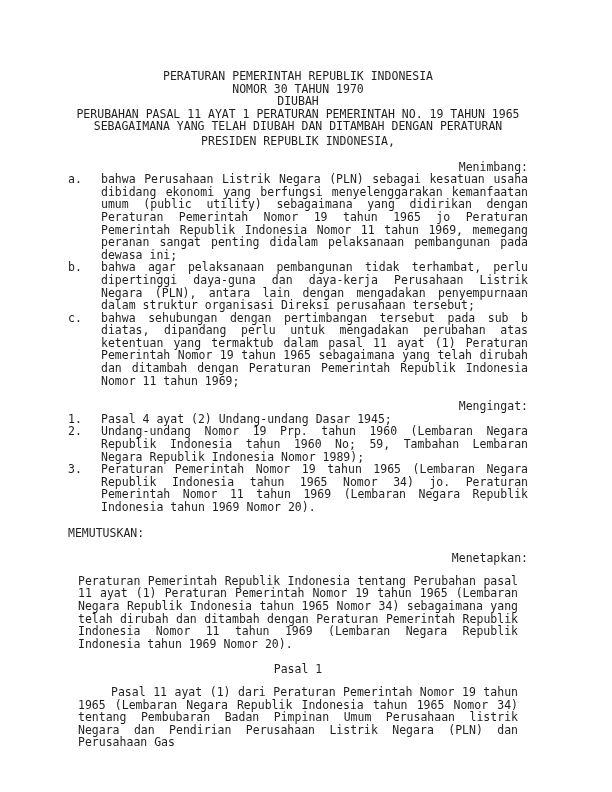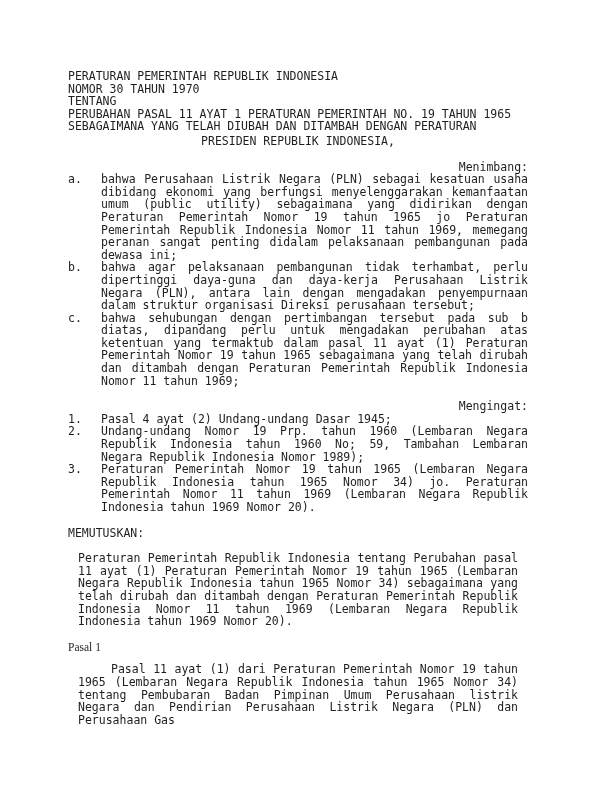--- a/index.html
+++ b/index.html
@@ -15,46 +15,46 @@
     box-sizing: border-box;
     padding: 70px 0 0 68px;
     background: #ffffff;
     font-family: "DejaVu Sans Mono", "Liberation Mono", monospace;
     font-size: 11.5px;
     line-height: 12.6px;
     color: #1e1e1e;
   }
   .page > * { width: 460px; }
 
-  .title-block { text-align: left; }
+  .title-block { text-align: center; }
   .salutation  { text-align: center; margin-top: 2px; }
 
   .sec { margin-top: 13px; }
   .sec-heading { text-align: right; }
 
   .hang { display: flex; }
   .lbl  { flex: 0 0 33px; }
   .txt  { flex: 1 1 auto; text-align: justify; }
 
   .decision { text-align: left; margin-top: 13px; }
 
   .para { margin: 10px; text-align: justify; }
   .para.indent { text-indent: 33px; }
 
-  .pasal-heading { text-align: left; font-family: Liberation Serif, serif; }
+  .pasal-heading { text-align: center; }
 </style>
 </head>
 <body>
 
 <div class="page">
 
   <header class="title-block">
     <div>PERATURAN PEMERINTAH REPUBLIK INDONESIA</div>
     <div>NOMOR 30 TAHUN 1970</div>
-    <div>TENTANG</div>
+    <div>DIUBAH</div>
     <div>PERUBAHAN PASAL 11 AYAT 1 PERATURAN PEMERINTAH NO. 19 TAHUN 1965</div>
     <div>SEBAGAIMANA YANG TELAH DIUBAH DAN DITAMBAH DENGAN PERATURAN</div>
   </header>
 
   <div class="salutation">PRESIDEN REPUBLIK INDONESIA,</div>
 
   <section class="sec">
     <div class="sec-heading">Menimbang:</div>
     <div class="hang">
       <span class="lbl">a.</span>
@@ -82,20 +82,21 @@
     </div>
     <div class="hang">
       <span class="lbl">3.</span>
       <span class="txt">Peraturan Pemerintah Nomor 19 tahun 1965 (Lembaran Negara Republik Indonesia tahun 1965 Nomor 34) jo. Peraturan Pemerintah Nomor 11 tahun 1969 (Lembaran Negara Republik Indonesia tahun 1969 Nomor 20).</span>
     </div>
   </section>
 
   <div class="decision">MEMUTUSKAN:</div>
 
   <section class="sec">
+    <div class="sec-heading">Menetapkan:</div>
     <p class="para">Peraturan Pemerintah Republik Indonesia tentang Perubahan pasal 11 ayat (1) Peraturan Pemerintah Nomor 19 tahun 1965 (Lembaran Negara Republik Indonesia tahun 1965 Nomor 34) sebagaimana yang telah dirubah dan ditambah dengan Peraturan Pemerintah Republik Indonesia Nomor 11 tahun 1969 (Lembaran Negara Republik Indonesia tahun 1969 Nomor 20).</p>
   </section>
 
   <section class="sec">
     <div class="pasal-heading">Pasal 1</div>
     <p class="para indent">Pasal 11 ayat (1) dari Peraturan Pemerintah Nomor 19 tahun 1965 (Lembaran Negara Republik Indonesia tahun 1965 Nomor 34) tentang Pembubaran Badan Pimpinan Umum Perusahaan listrik Negara dan Pendirian Perusahaan Listrik Negara (PLN) dan Perusahaan Gas</p>
   </section>
 
 </div>
 

